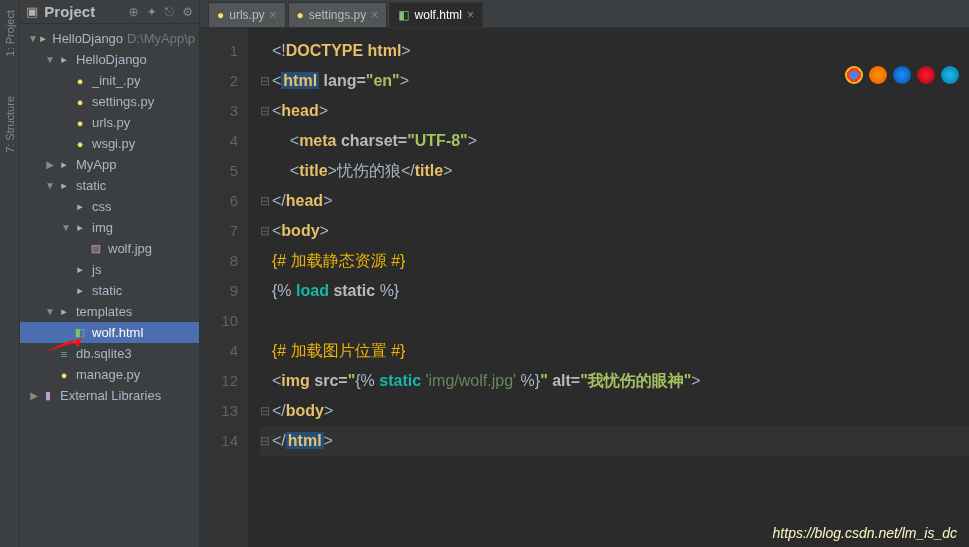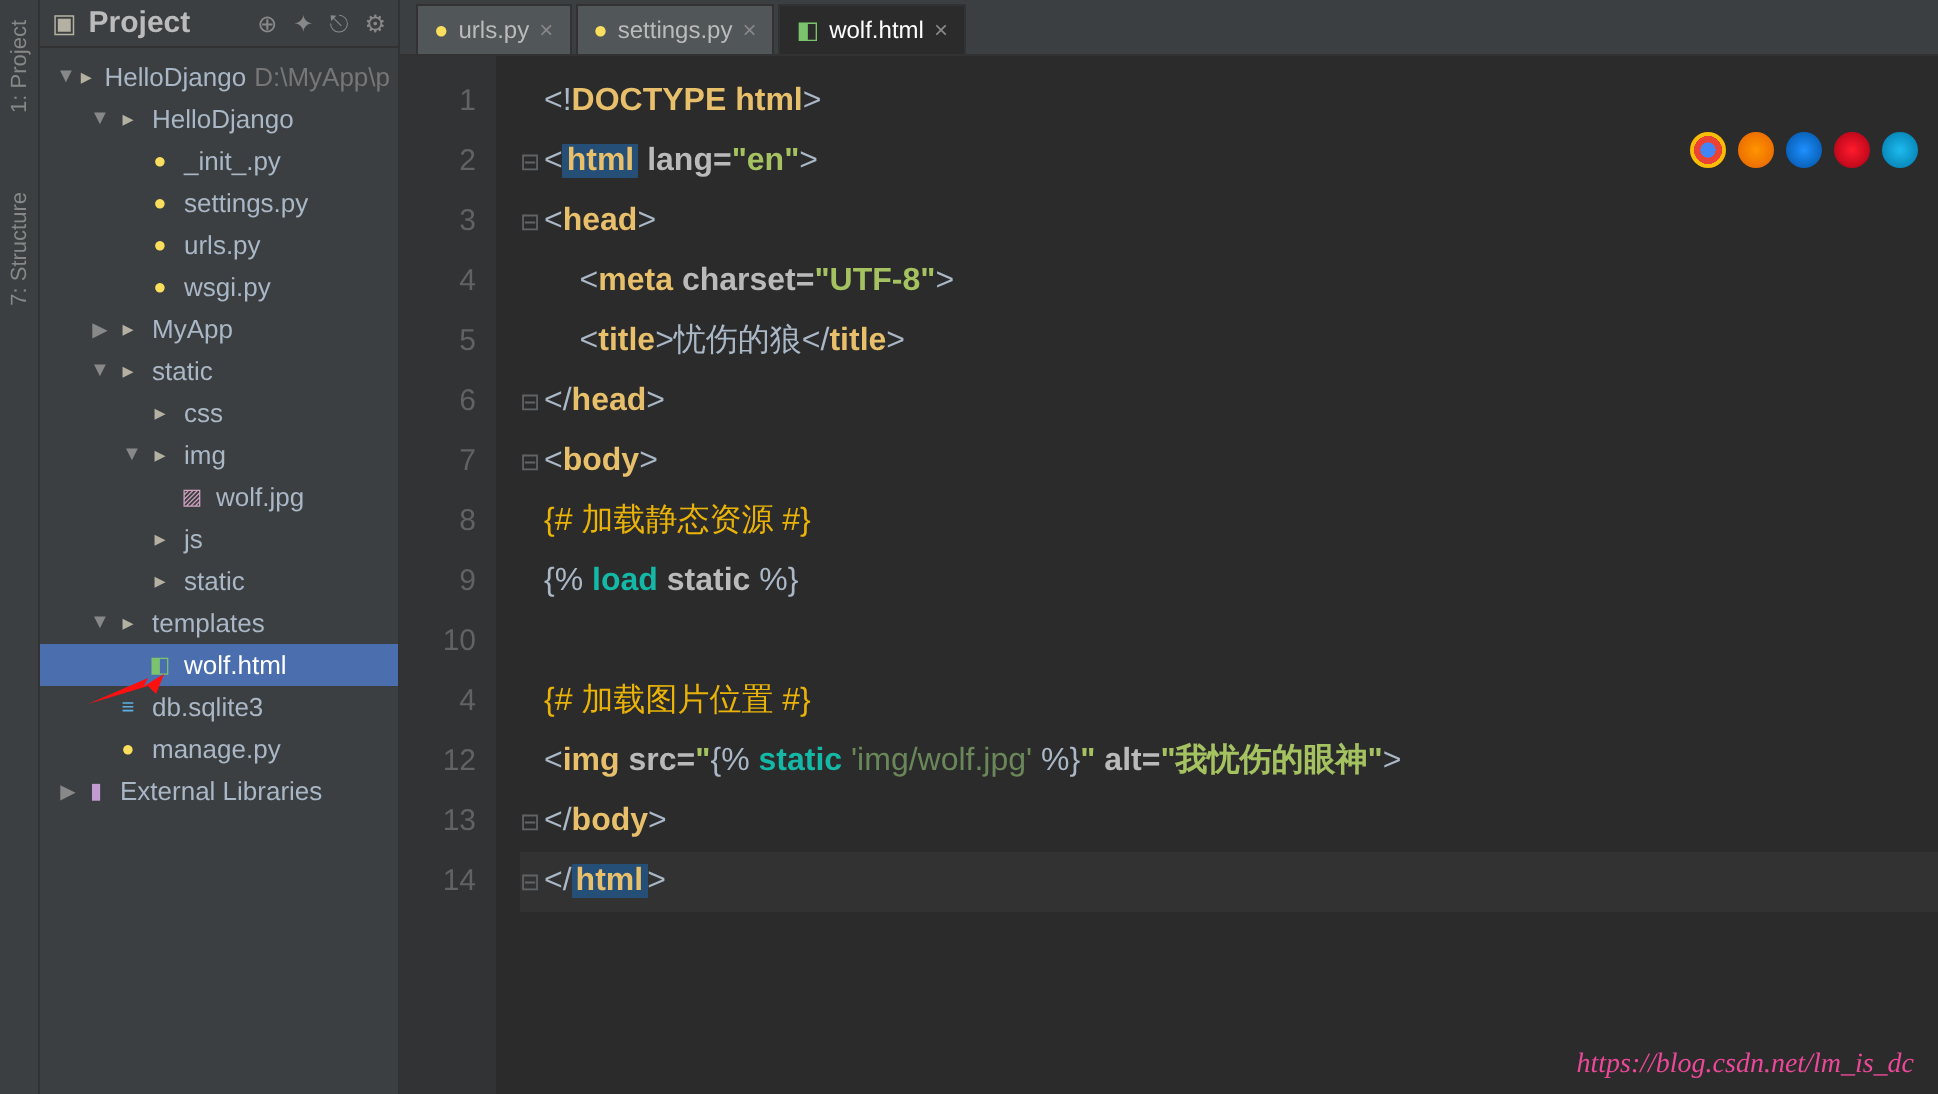--- a/index.html
+++ b/index.html
@@ -43,21 +43,21 @@
 .t-comment { color: #eab308; }
 .t-dj { color: #14b8a6; font-weight: bold; }
 .t-str { color: #6a8759; }
 .browsers { position: absolute; top: 38px; right: 10px; display: flex; gap: 6px; }
 .browsers span { width: 18px; height: 18px; border-radius: 50%; display: inline-block; }
 .b-chrome { background: radial-gradient(circle at 50% 50%, #4285f4 30%, #ea4335 30% 55%, #fbbc05 55% 80%, #34a853 80%); }
 .b-firefox { background: radial-gradient(circle, #ff9500, #e66000); }
 .b-safari { background: radial-gradient(circle, #1e90ff, #0050a0); }
 .b-opera { background: radial-gradient(circle, #ff1b2d, #a70014); }
 .b-ie { background: radial-gradient(circle, #1ebbee, #0076a8); }
-.watermark { position: absolute; bottom: 6px; right: 12px; color: #ec4899; font-size: 14px; font-style: italic; font-family: Liberation Serif, serif; }
+.watermark { position: absolute; bottom: 6px; right: 12px; color: #fef9c3; font-size: 14px; font-style: italic; font-family: Liberation Sans, sans-serif; }
 .red-arrow { position: absolute; left: 44px; top: 337px; pointer-events: none; z-index: 10; }
 </style>
 </head>
 <body>
 
 <div class="main">
   <div class="left-gutter">
     <span>1: Project</span>
     <span>7: Structure</span>
   </div>

